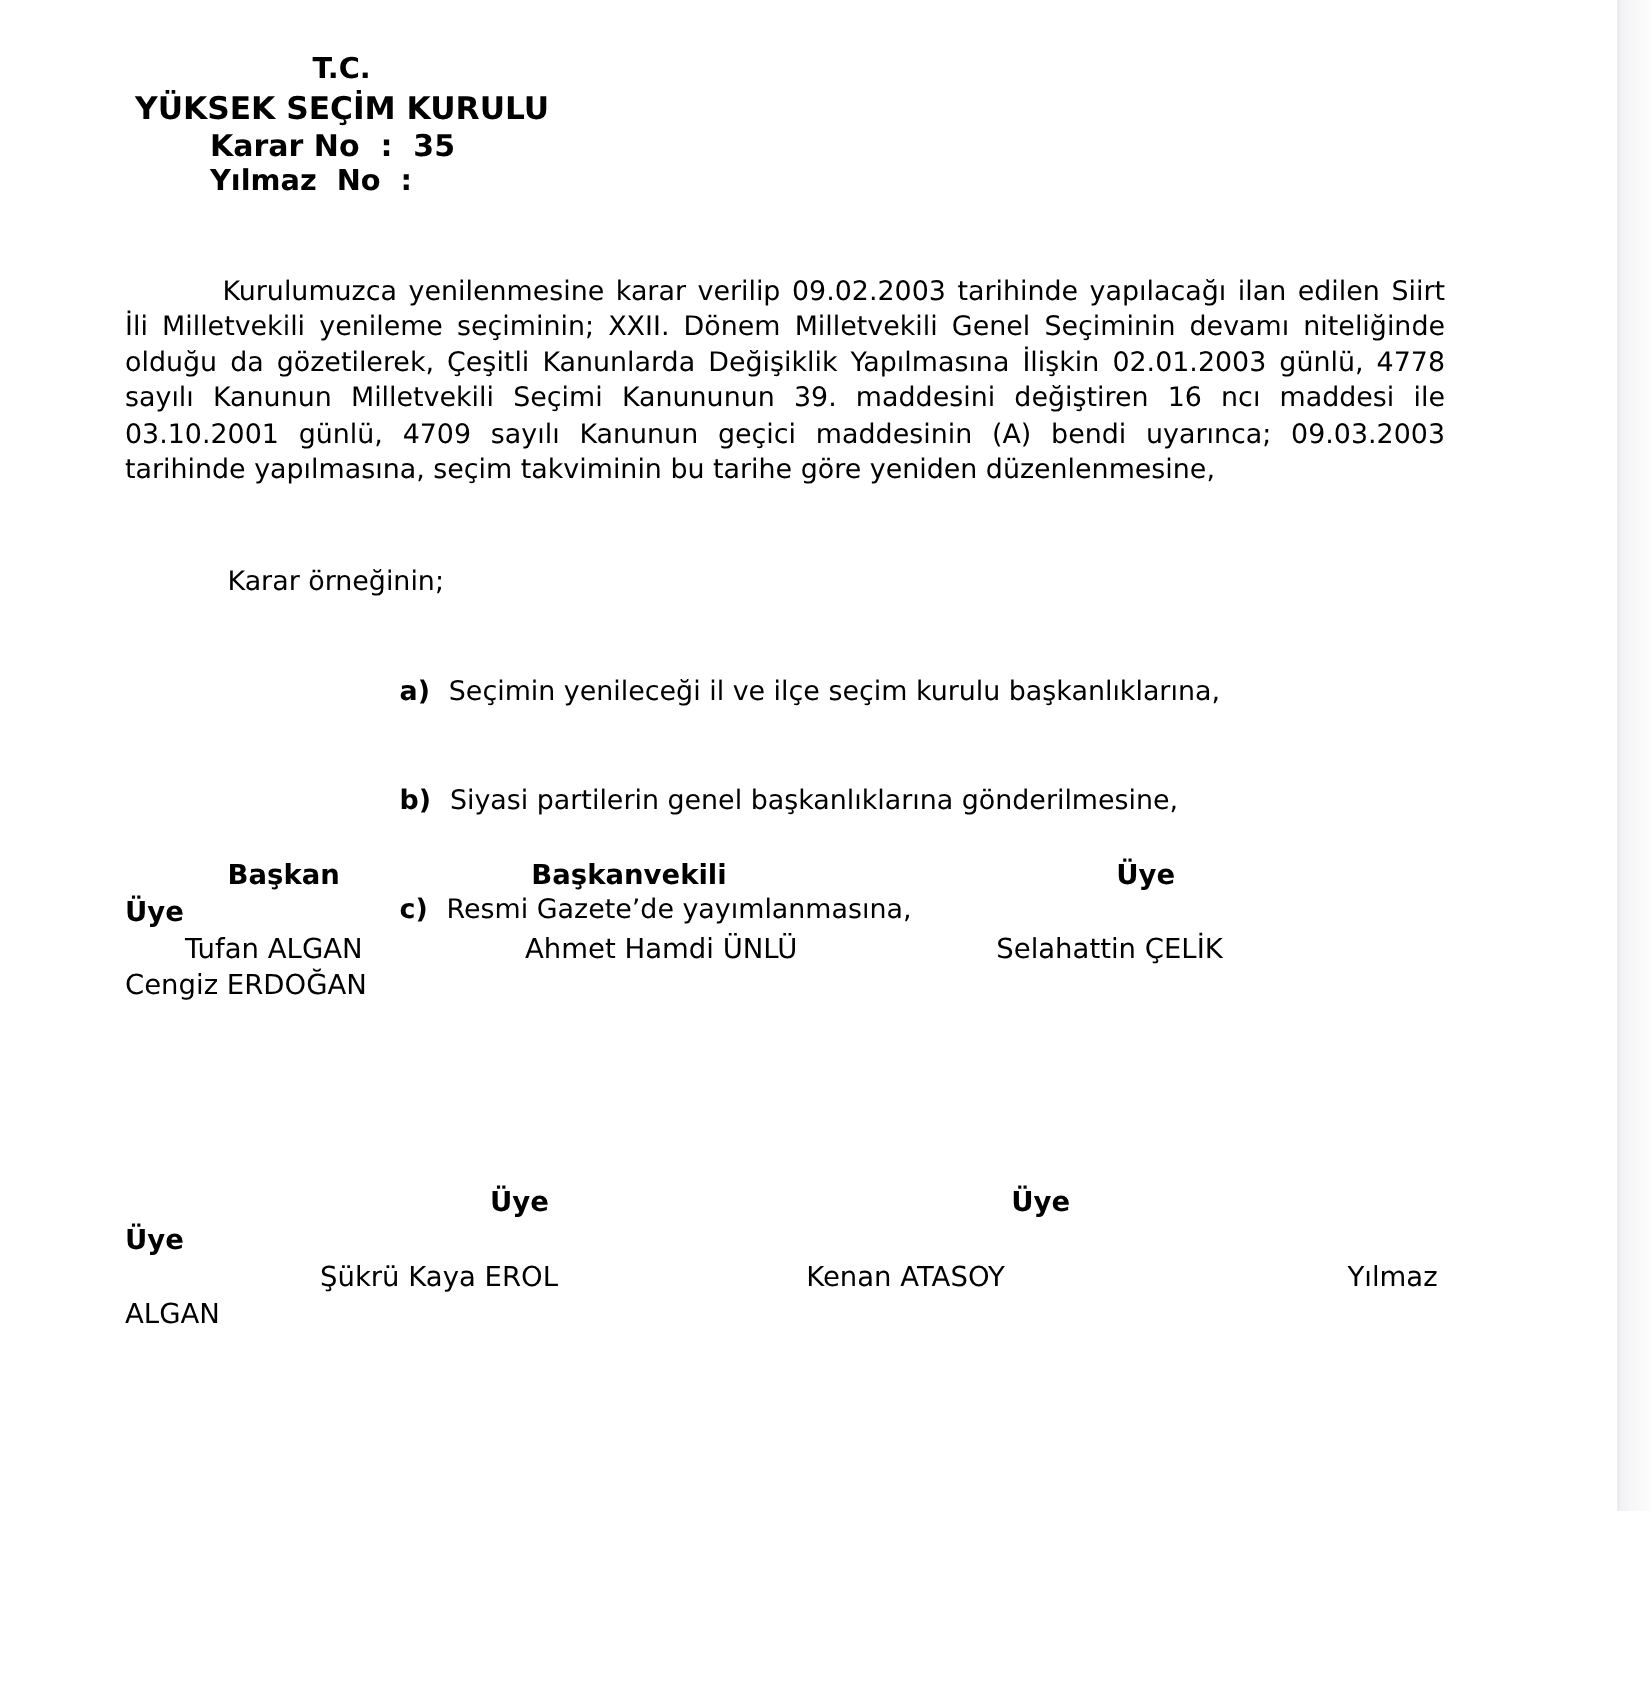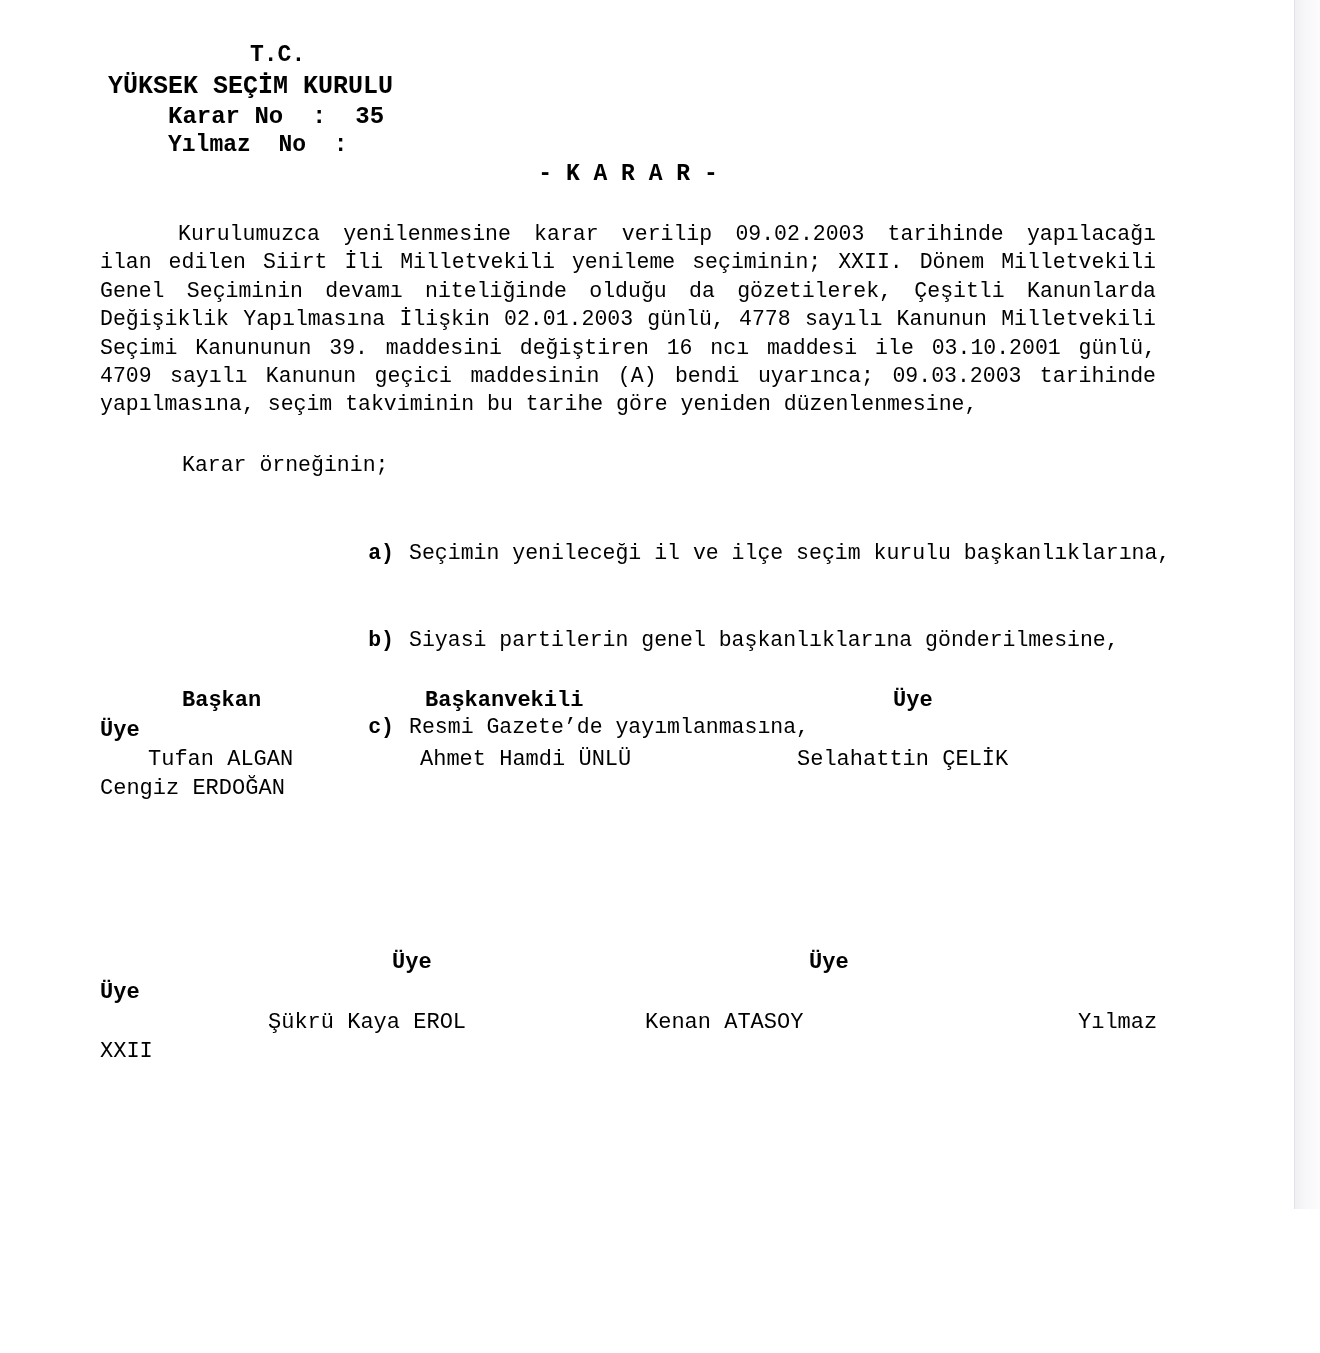--- a/index.html
+++ b/index.html
@@ -8,21 +8,20 @@
     background: #ffffff;
     font-family: "DejaVu Sans", "Liberation Sans", sans-serif;
     color: #000000;
   }
   .viewport {
     position: relative;
     width: 1320px;
     height: 1209px;
     background: #ffffff;
     overflow: hidden;
-    font-family: Liberation Mono, monospace;
   }
   .page {
     position: absolute;
     left: 0; top: 0;
     width: 1294px;
     height: 1353px;
     background: #ffffff;
   }
   .edge-shadow {
     position: absolute;
@@ -78,36 +77,35 @@
   .sig1-t2 { left: 893px;  top: 688px; }
   .sig1-tx { left: 100px;  top: 718px; }
   .sig1-n0 { left: 148px;  top: 747px; }
   .sig1-n1 { left: 420px;  top: 747px; }
   .sig1-n2 { left: 797px;  top: 747px; }
   .sig1-nx { left: 100px;  top: 776px; }
 
   .sig2-t0 { left: 392px;  top: 950px; }
   .sig2-t1 { left: 809px;  top: 950px; }
   .sig2-tx { left: 100px;  top: 980px; }
-  .sig2-n0 { left: 268px;  top: 1010px; }
+  .sig2-n0 { left: 256px;  top: 1010px; }
   .sig2-n1 { left: 645px;  top: 1010px; }
   .sig2-n2 { left: 1078px; top: 1010px; }
   .sig2-nx { left: 100px;  top: 1039px; }
 </style>
 </head>
 <body>
 
 <div class="viewport">
   <div class="page">
 
     <div class="abs b tc-heading">T.C.</div>
     <div class="abs b org-heading">YÜKSEK SEÇİM KURULU</div>
     <div class="abs b karar-no-line">Karar No  :  35</div>
     <div class="abs b itiraz-no-line">Yılmaz  No  :</div>
-    <div class="abs b decision-title">- K A R A R -</div>
 
     <div class="decision-paragraph">Kurulumuzca yenilenmesine karar verilip 09.02.2003 tarihinde yapılacağı ilan edilen Siirt İli Milletvekili yenileme seçiminin; XXII. Dönem Milletvekili Genel Seçiminin devamı niteliğinde olduğu da gözetilerek, Çeşitli Kanunlarda Değişiklik Yapılmasına İlişkin 02.01.2003 günlü, 4778 sayılı Kanunun Milletvekili Seçimi Kanununun 39. maddesini değiştiren 16 ncı maddesi ile 03.10.2001 günlü, 4709 sayılı Kanunun geçici maddesinin (A) bendi uyarınca; 09.03.2003 tarihinde yapılmasına, seçim takviminin bu tarihe göre yeniden düzenlenmesine,</div>
 
     <div class="abs karar-ornegi-line">Karar örneğinin;</div>
 
     <div class="decision-list">
       <div class="list-row">
         <span class="item-label">a)</span><span>Seçimin yenileceği il ve ilçe seçim kurulu başkanlıklarına,</span>
       </div>
       <div class="list-row">
@@ -127,17 +125,17 @@
     <div class="abs sig sig1-n1">Ahmet Hamdi ÜNLÜ</div>
     <div class="abs sig sig1-n2">Selahattin ÇELİK</div>
     <div class="abs sig sig1-nx">Cengiz ERDOĞAN</div>
 
     <div class="abs sig t sig2-t0">Üye</div>
     <div class="abs sig t sig2-t1">Üye</div>
     <div class="abs sig t sig2-tx">Üye</div>
     <div class="abs sig sig2-n0">Şükrü Kaya EROL</div>
     <div class="abs sig sig2-n1">Kenan ATASOY</div>
     <div class="abs sig sig2-n2">Yılmaz</div>
-    <div class="abs sig sig2-nx">XXII</div>
+    <div class="abs sig sig2-nx">ALGAN</div>
   </div>
 
   <div class="edge-shadow"></div>
 </div>
 
 </body></html>

